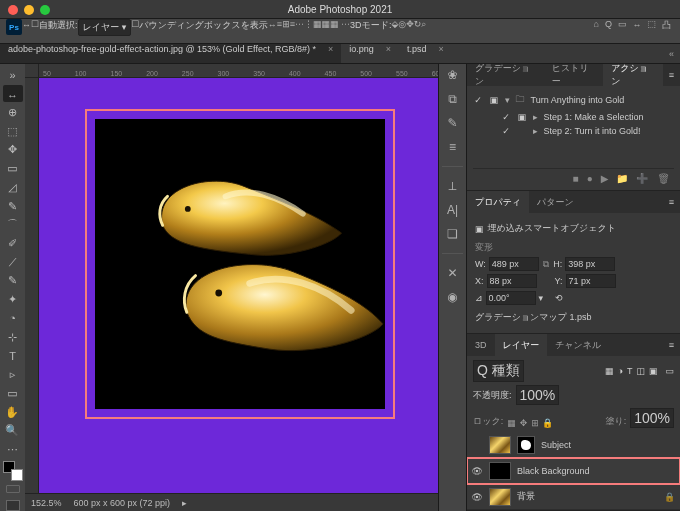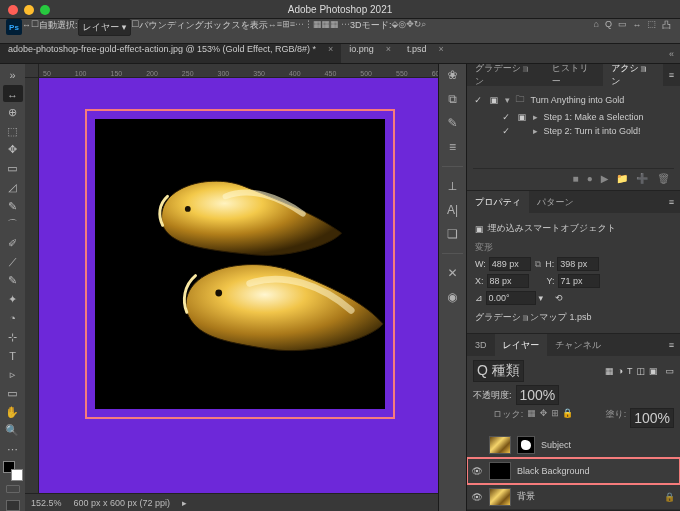--- a/index.html
+++ b/index.html
@@ -75,30 +75,30 @@
   .act-row .folder{color:#bbb;}
   .act-row .expand{color:#aaa;}
   .act-row.sub{padding-left:28px;}
   .act-tools{display:flex;justify-content:flex-end;gap:8px;padding:4px 4px 0 0;
     border-top:1px solid #2a2a2a;margin-top:30px;color:#888;font-size:10px;}
   
   .props{border-top:1px solid #222;}
   .props .body{padding:6px 8px;font-size:9px;}
   .props .line{display:flex;align-items:center;gap:4px;margin:3px 0;}
   .props .field{display:flex;align-items:center;gap:3px;}
-  .props .field input{width:42px;background:#2a2a2a;border:1px solid #222;color:#ccc;
+  .props .field input{width:50px;background:#2a2a2a;border:1px solid #222;color:#ccc;
     font-size:9px;padding:1px 2px;}
   .props .hdr{color:#888;margin:6px 0 2px 0;}
   
   .layers{border-top:1px solid #222;flex:1;display:flex;flex-direction:column;}
   .layers .opts{padding:4px 6px;font-size:9px;display:flex;flex-direction:column;gap:3px;}
   .layers .opts .row{display:flex;align-items:center;gap:4px;}
   .layers .opts select,.layers .opts .sel{background:#2a2a2a;border:1px solid #222;
     color:#ccc;font-size:14px;padding:1px 3px;}
-  .layers .opts .lock-row{display:flex;align-items:flex-start;color:#999;margin-left:20px;}
+  .layers .opts .lock-row{display:flex;align-items:flex-end;color:#999;}
   .layers .list{flex:1;overflow:hidden;}
   .layer{display:flex;align-items:center;height:26px;border-bottom:1px solid #2d2d2d;
     padding:0 4px;gap:6px;font-size:9px;}
   .layer .eye{width:12px;text-align:center;}
   .layer .thumb{width:22px;height:18px;background:#111;border:1px solid #555;
     background-size:cover;}
   .layer .thumb.gold{background:linear-gradient(135deg,#6b4a12,#f5d46b 40%,#7a5515 70%,#f0c24a);}
   .layer .thumb.black{background:#000;}
   .layer.selected{outline:2px solid var(--red-sel);outline-offset:-1px;background:#3b3b3b;}
   .layer .mask{width:18px;height:18px;background:#fff;border:1px solid #555;}

